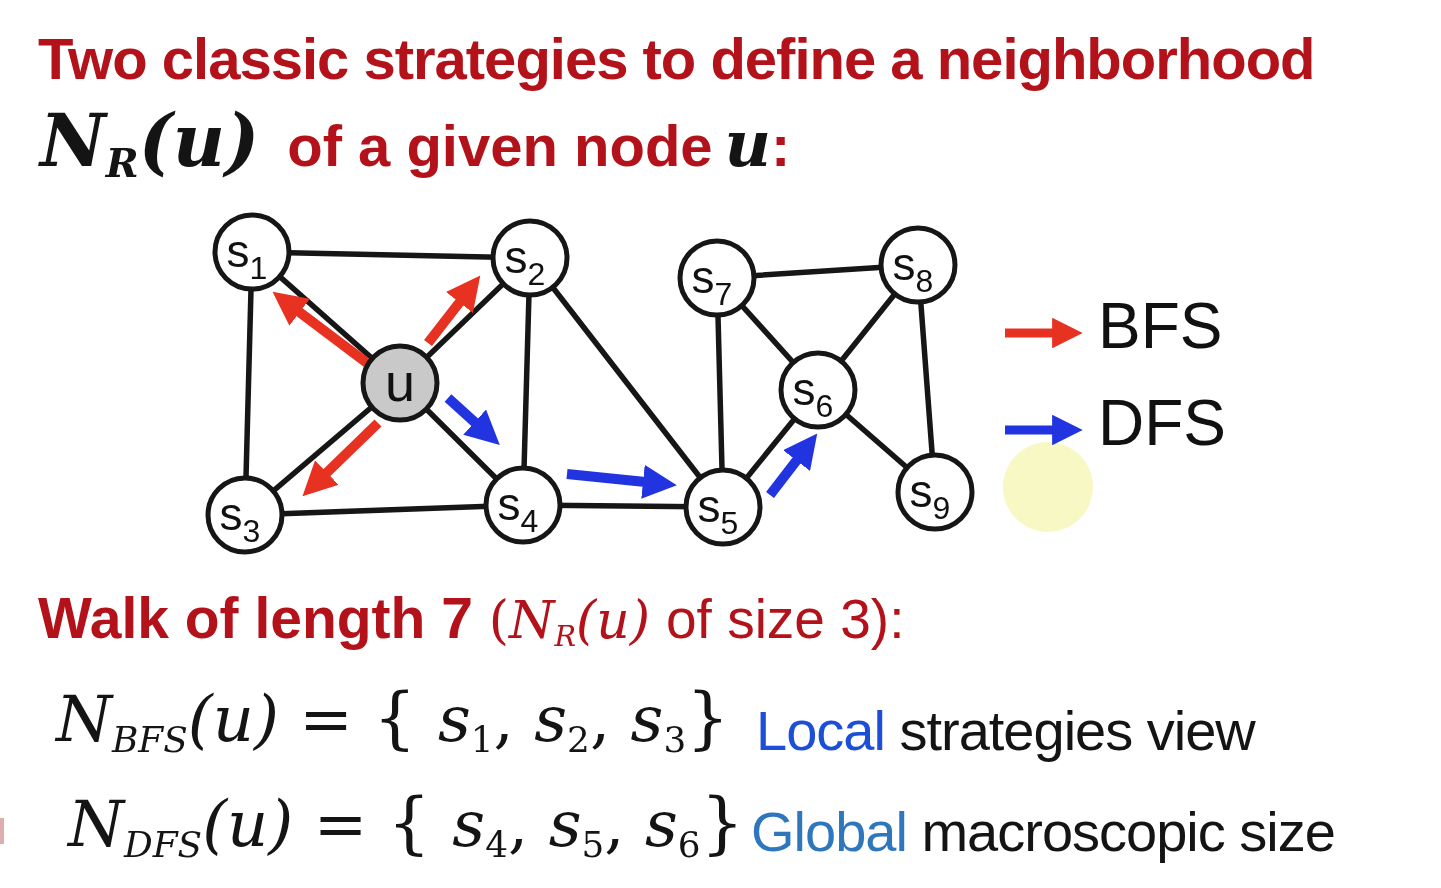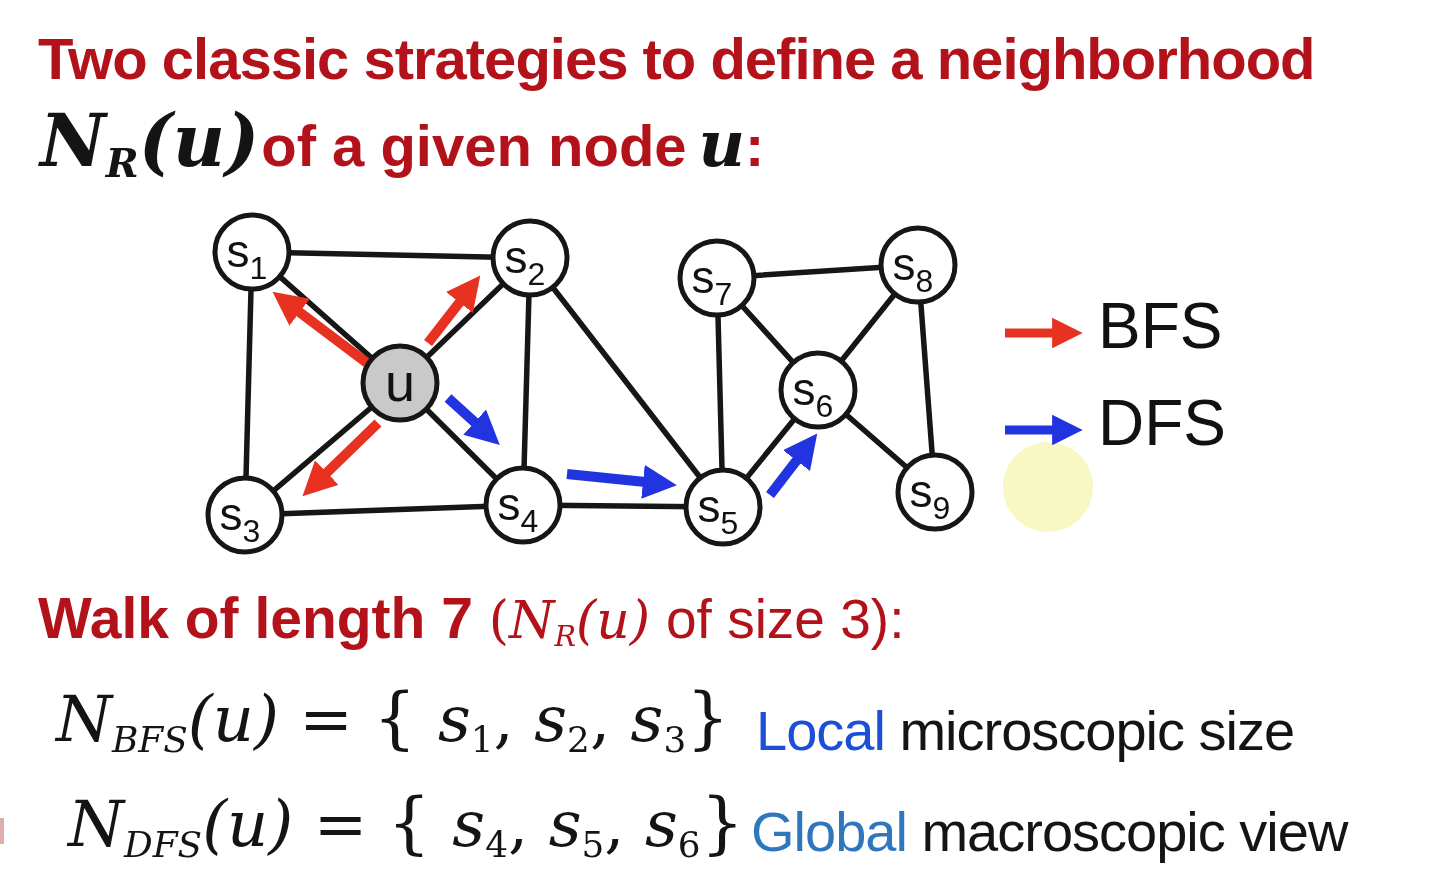--- a/index.html
+++ b/index.html
@@ -15,21 +15,21 @@
   
   .title1{
     position:absolute;left:38px;top:26px;font-size:58px;font-weight:700;
     color:var(--dark-red);letter-spacing:-1px;white-space:nowrap;line-height:1.15;
   }
   .title2{position:absolute;left:40px;top:98px;font-size:58px;font-weight:700;
     color:var(--dark-red);white-space:nowrap;line-height:1.2;}
   .mi{font-family:"DejaVu Serif",serif;font-style:italic;}
   .t2-math{color:#141414;font-size:72px;font-weight:700;}
   .msub-t{font-family:"DejaVu Serif",serif;font-style:italic;font-size:0.55em;vertical-align:-0.28em;}
-  .t2-red{margin-left:2px;margin-right:12px;}
+  .t2-red{margin-left:28px;margin-right:12px;}
   .t2-u{color:#141414;font-size:64px;font-weight:700;}
   .t2-colon{color:var(--dark-red);}
   
   #graph-svg{position:absolute;left:170px;top:185px;}
   
   .legend-row{position:absolute;left:1002px;height:70px;}
   .legend-row .legend-arrow{position:absolute;left:0;top:0;}
   .legend-label{
     position:absolute;left:96px;top:-24px;font-size:64px;color:#111;line-height:1;
     letter-spacing:0px;
@@ -142,16 +142,16 @@
     <line class="arrow-line" x1="3" y1="15" x2="70" y2="15" stroke-width="9" stroke="#2233e0" marker-end="url(#head-dfs)"></line>
   </svg>
   <span class="legend-label">DFS</span>
 </div>
 
 <div class="walk"><span class="walk-bold">Walk of length 7</span> <span class="walk-math"><span class="m-up">(</span><span class="mi">N</span><span class="msub-w">R</span><span class="mi">(u)</span></span> <span class="walk-tail">of size 3):</span></div>
 
 <div class="eq-math eq-0"><span class="m-it">N</span><span class="m-sub">BFS</span><span class="m-it">(u)</span><span class="m-up">&nbsp;=&nbsp;</span><span class="m-brace">{&nbsp;</span><span class="m-it">s</span><span class="m-subd">1</span><span class="m-up">,&nbsp;</span><span class="m-it">s</span><span class="m-subd">2</span><span class="m-up">,&nbsp;</span><span class="m-it">s</span><span class="m-subd">3</span><span class="m-brace">}</span></div>
 <div class="eq-math eq-1"><span class="m-it">N</span><span class="m-sub">DFS</span><span class="m-it">(u)</span><span class="m-up">&nbsp;=&nbsp;</span><span class="m-brace">{&nbsp;</span><span class="m-it">s</span><span class="m-subd">4</span><span class="m-up">,&nbsp;</span><span class="m-it">s</span><span class="m-subd">5</span><span class="m-up">,&nbsp;</span><span class="m-it">s</span><span class="m-subd">6</span><span class="m-brace">}</span></div>
 
-<div class="note note-0"><span class="note-colored" style="color: #1d4ed8; margin-top: 16px;">Local</span><span> microscopic size</span></div>
-<div class="note note-1"><span class="note-colored" style="color: rgb(46, 119, 189);">Global</span><span> macroscopic view</span></div>
+<div class="note note-0"><span class="note-colored" style="color: #1d4ed8; margin-top: 16px;">Local</span><span> strategies view</span></div>
+<div class="note note-1"><span class="note-colored" style="color: rgb(46, 119, 189);">Global</span><span> macroscopic size</span></div>
 
 <div class="edge-artifact"></div>
 
 </body></html>

